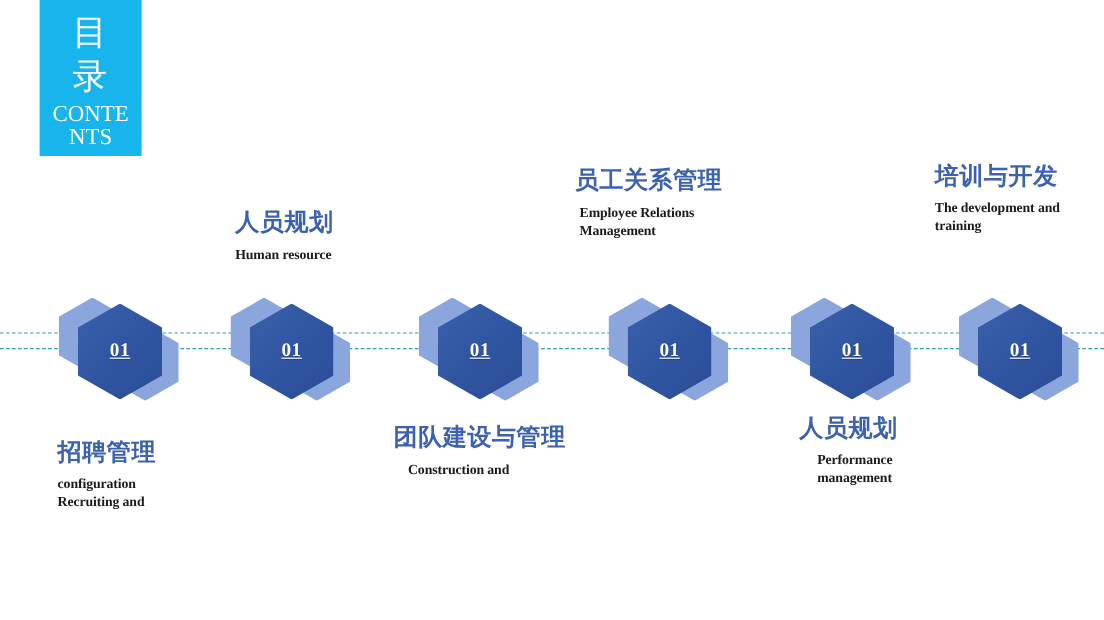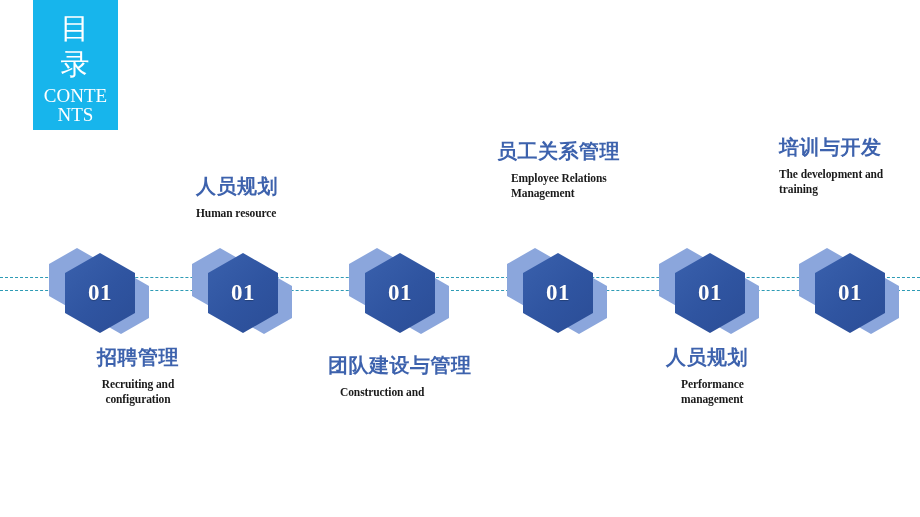--- a/index.html
+++ b/index.html
@@ -96,25 +96,26 @@
     height: 80px;
     background: #31559F;
     background: linear-gradient(135deg, #3A61AD 0%, #2F54A0 55%, #2B4D96 100%);
     border-radius: 3px;
     display: flex;
     align-items: center;
     justify-content: center;
   }
   .hex-num {
     font-family: "Liberation Serif", "DejaVu Serif", serif;
-    font-size: 23px;
+    font-size: 16px;
     font-weight: 700;
     color: #ffffff;
     letter-spacing: 0.5px;
     text-shadow: 0 1px 1px rgba(0,0,0,0.25);
+    text-decoration: underline;
   }
 
   
   .label-block {
     position: absolute;
     z-index: 4;
   }
   .label-cn {
     font-family: "Liberation Serif", "DejaVu Serif", serif;
     font-size: 20px;
@@ -151,25 +152,25 @@
   <div class="dash-line" id="dash-line-top"></div>
   <div class="dash-line" id="dash-line-bot"></div>
 
   <div class="hex-node" style="left:45px; top:248px;">
     <div class="hex hex-back-a"></div>
     <div class="hex hex-back-b"></div>
     <div class="hex hex-main">
       <span class="hex-num">01</span>
     </div>
   </div>
-  <div class="label-block" style="left:48px; top:344px; width:180px;text-align:center;">
+  <div class="label-block" style="left:48px; top:364px; width:180px;">
     <div class="label-cn">招聘管理</div>
     <div class="label-en">
+      <span class="en-line">configuration</span>
       <span class="en-line">Recruiting and</span>
-      <span class="en-line">configuration</span>
     </div>
   </div>
 
   <div class="hex-node" style="left:188px; top:248px;">
     <div class="hex hex-back-a"></div>
     <div class="hex hex-back-b"></div>
     <div class="hex hex-main">
       <span class="hex-num">01</span>
     </div>
   </div>
@@ -194,23 +195,23 @@
     </div>
   </div>
 
   <div class="hex-node" style="left:503px; top:248px;">
     <div class="hex hex-back-a"></div>
     <div class="hex hex-back-b"></div>
     <div class="hex hex-main">
       <span class="hex-num">01</span>
     </div>
   </div>
-  <div class="label-block" style="left:497px; top:138px; width:200px;">
+  <div class="label-block" style="left:479px; top:138px; width:200px;">
     <div class="label-cn">员工关系管理</div>
-    <div class="label-en" style="margin-left:14px;">
+    <div class="label-en" style="margin-left:4px;">
       <span class="en-line">Employee Relations</span>
       <span class="en-line">Management</span>
     </div>
   </div>
 
   <div class="hex-node" style="left:655px; top:248px;">
     <div class="hex hex-back-a"></div>
     <div class="hex hex-back-b"></div>
     <div class="hex hex-main">
       <span class="hex-num">01</span>

